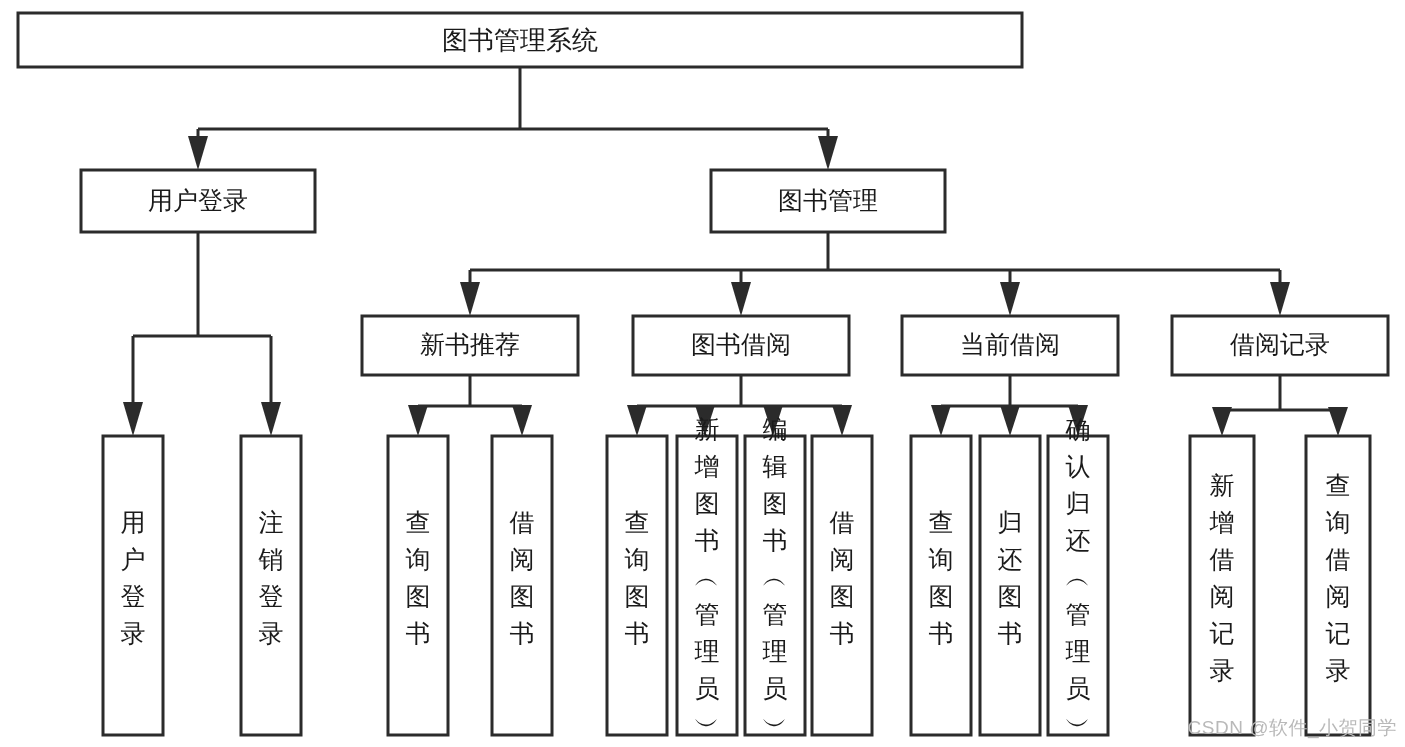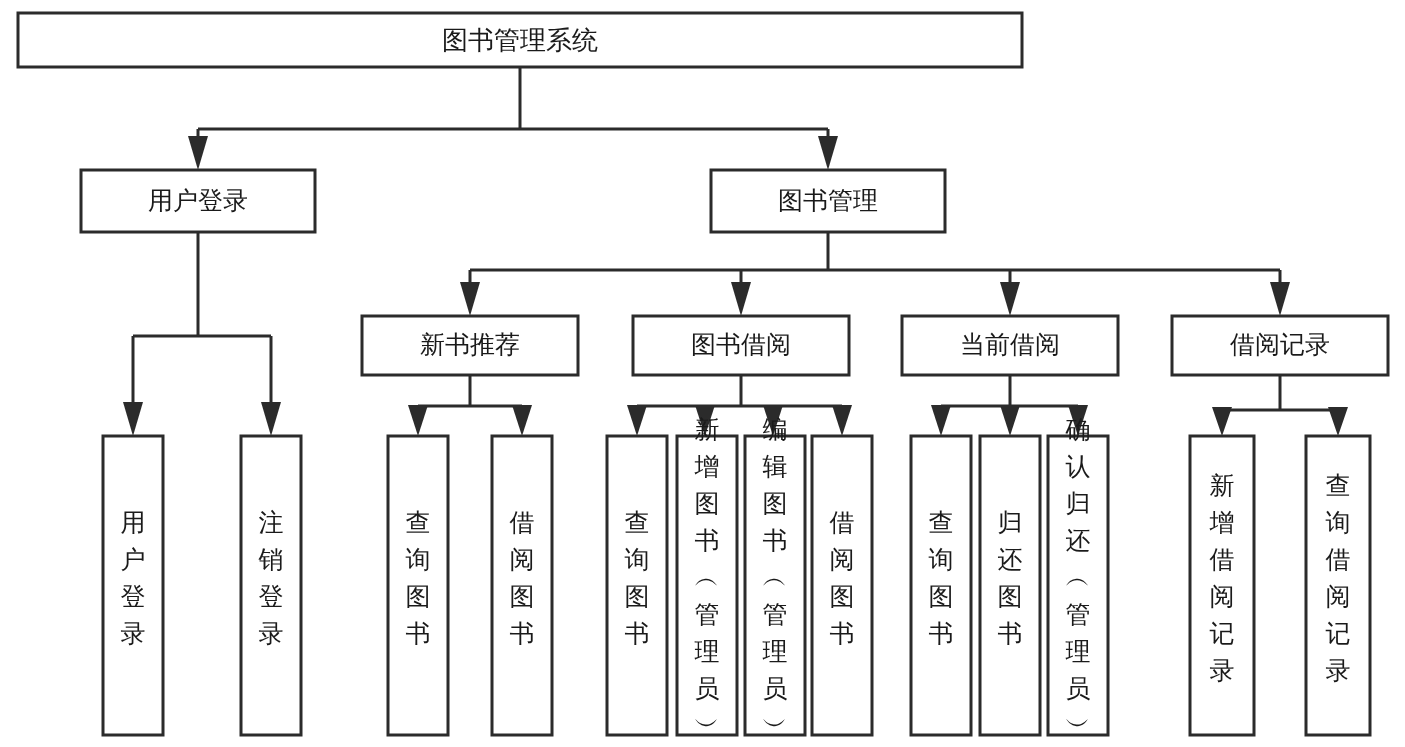--- a/index.html
+++ b/index.html
@@ -227,13 +227,14 @@
       <rect class="node-box" x="1190" y="436" width="64" height="299"></rect>
       <text class="leaf-label vtext" x="1222" y="493.5"><tspan x="1222" y="493.5">新</tspan><tspan x="1222" y="530.5">增</tspan><tspan x="1222" y="567.5">借</tspan><tspan x="1222" y="604.5">阅</tspan><tspan x="1222" y="641.5">记</tspan><tspan x="1222" y="678.5">录</tspan></text>
     </g>
 
     <g>
       <rect class="node-box" x="1306" y="436" width="64" height="299"></rect>
       <text class="leaf-label vtext" x="1338" y="493.5"><tspan x="1338" y="493.5">查</tspan><tspan x="1338" y="530.5">询</tspan><tspan x="1338" y="567.5">借</tspan><tspan x="1338" y="604.5">阅</tspan><tspan x="1338" y="641.5">记</tspan><tspan x="1338" y="678.5">录</tspan></text>
     </g>
   </svg>
 
+  <div class="watermark">CSDN @软件_小贺同学</div>
 </div>
 
 </body></html>

